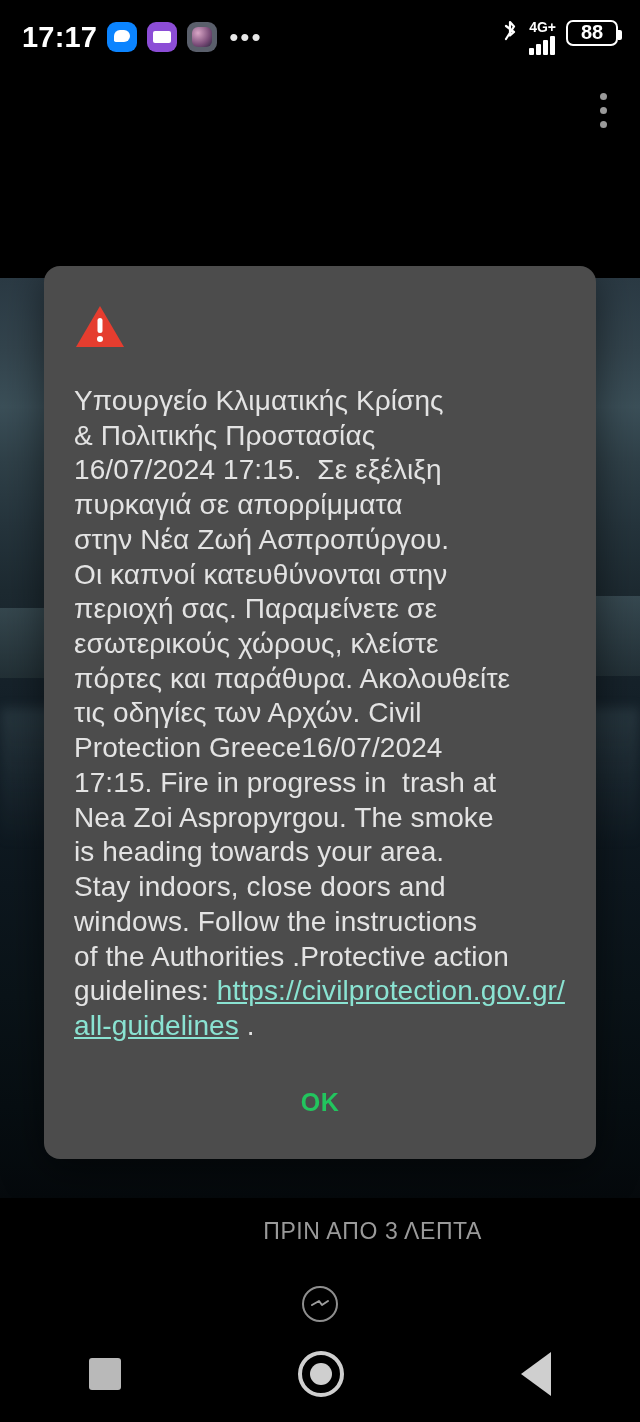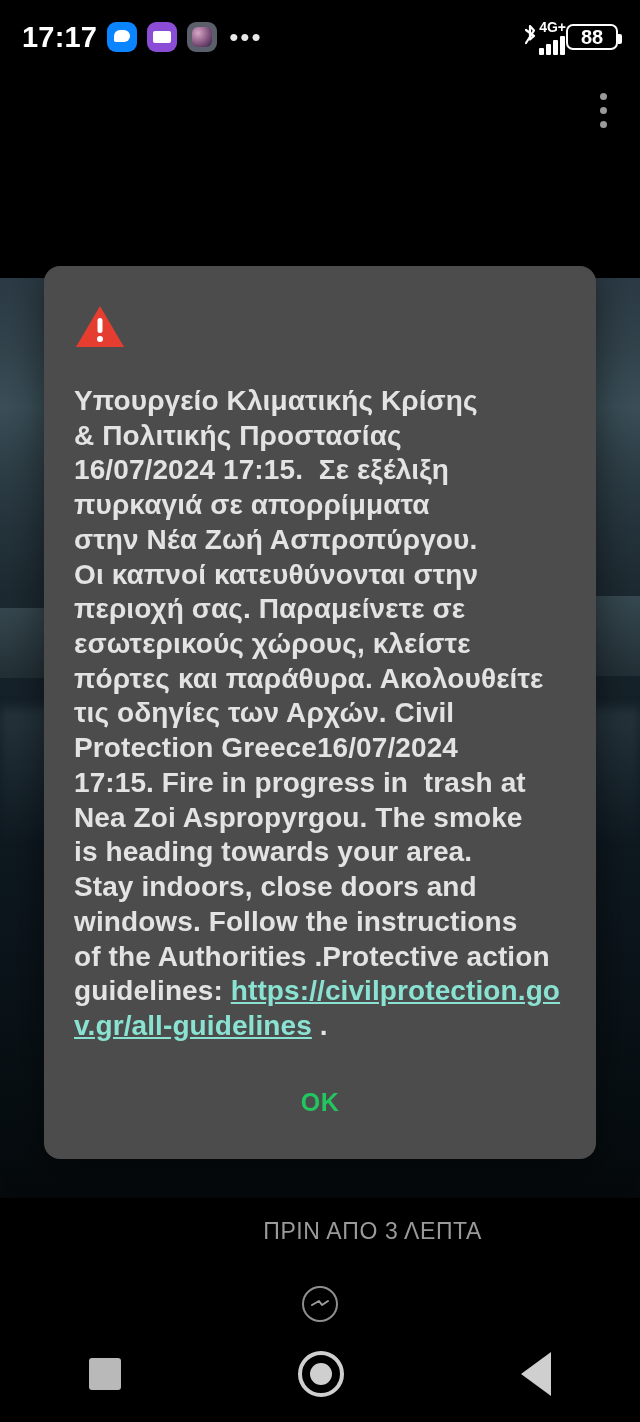--- a/index.html
+++ b/index.html
@@ -76,21 +76,21 @@
     background:#fff; border-radius:2px;
   }
   .sicon-app { background:#5a5f6b; overflow:hidden; }
   .sicon-app::after {
     content:""; position:absolute; left:5px; top:5px; width:20px; height:20px;
     background:radial-gradient(circle at 30% 30%, #d9a6c6, #7a4c78 60%, #2d2540);
     border-radius:6px;
   }
   .dots-more { font-size:26px; color:#e8e8e8; letter-spacing:2px; line-height:1; margin-left:2px; }
 
-  .status-right { margin-left:auto; display:flex; align-items:center; }
+  .status-right { margin-left:auto; display:flex; gap:10px; }
   .bt-icon { width:18px; height:26px; position:relative; }
   .bt-icon svg { display:block; }
   .net-wrap { display:flex; flex-direction:column; align-items:flex-start; line-height:1; }
   .net-label { font-size:14px; font-weight:700; margin-bottom:1px; }
   .bars { display:flex; align-items:flex-end; gap:2.5px; height:20px; }
   .bars i { display:block; width:4.5px; background:#fff; border-radius:1px; }
   .bars i:nth-child(1){ height:7px; }
   .bars i:nth-child(2){ height:11px; }
   .bars i:nth-child(3){ height:15px; }
   .bars i:nth-child(4){ height:19px; }
@@ -131,21 +131,21 @@
   .warn-icon { flex:0 0 auto; margin-top:4px; }
   .dialog-title {
     color:#fff; font-size:29px; font-weight:700; line-height:1.3;
     letter-spacing:.1px;
   }
   .dialog-body {
     color:#e3e3e3;
     font-size:28px;
     line-height:1.24;
     white-space:pre-wrap;
-    font-weight:700;
+    font-weight:400;
     letter-spacing:.1px;
   }
   .dialog-link { color:#8ae3d2; text-decoration:underline; word-break:break-all; }
   .dialog-actions {
     display:flex; justify-content:center; align-items:center;
     padding:38px 0 26px 0;
   }
   .ok-button {
     color:#22c55e; font-size:25px; font-weight:700; letter-spacing:.6px;
     background:none; border:none; cursor:pointer;

